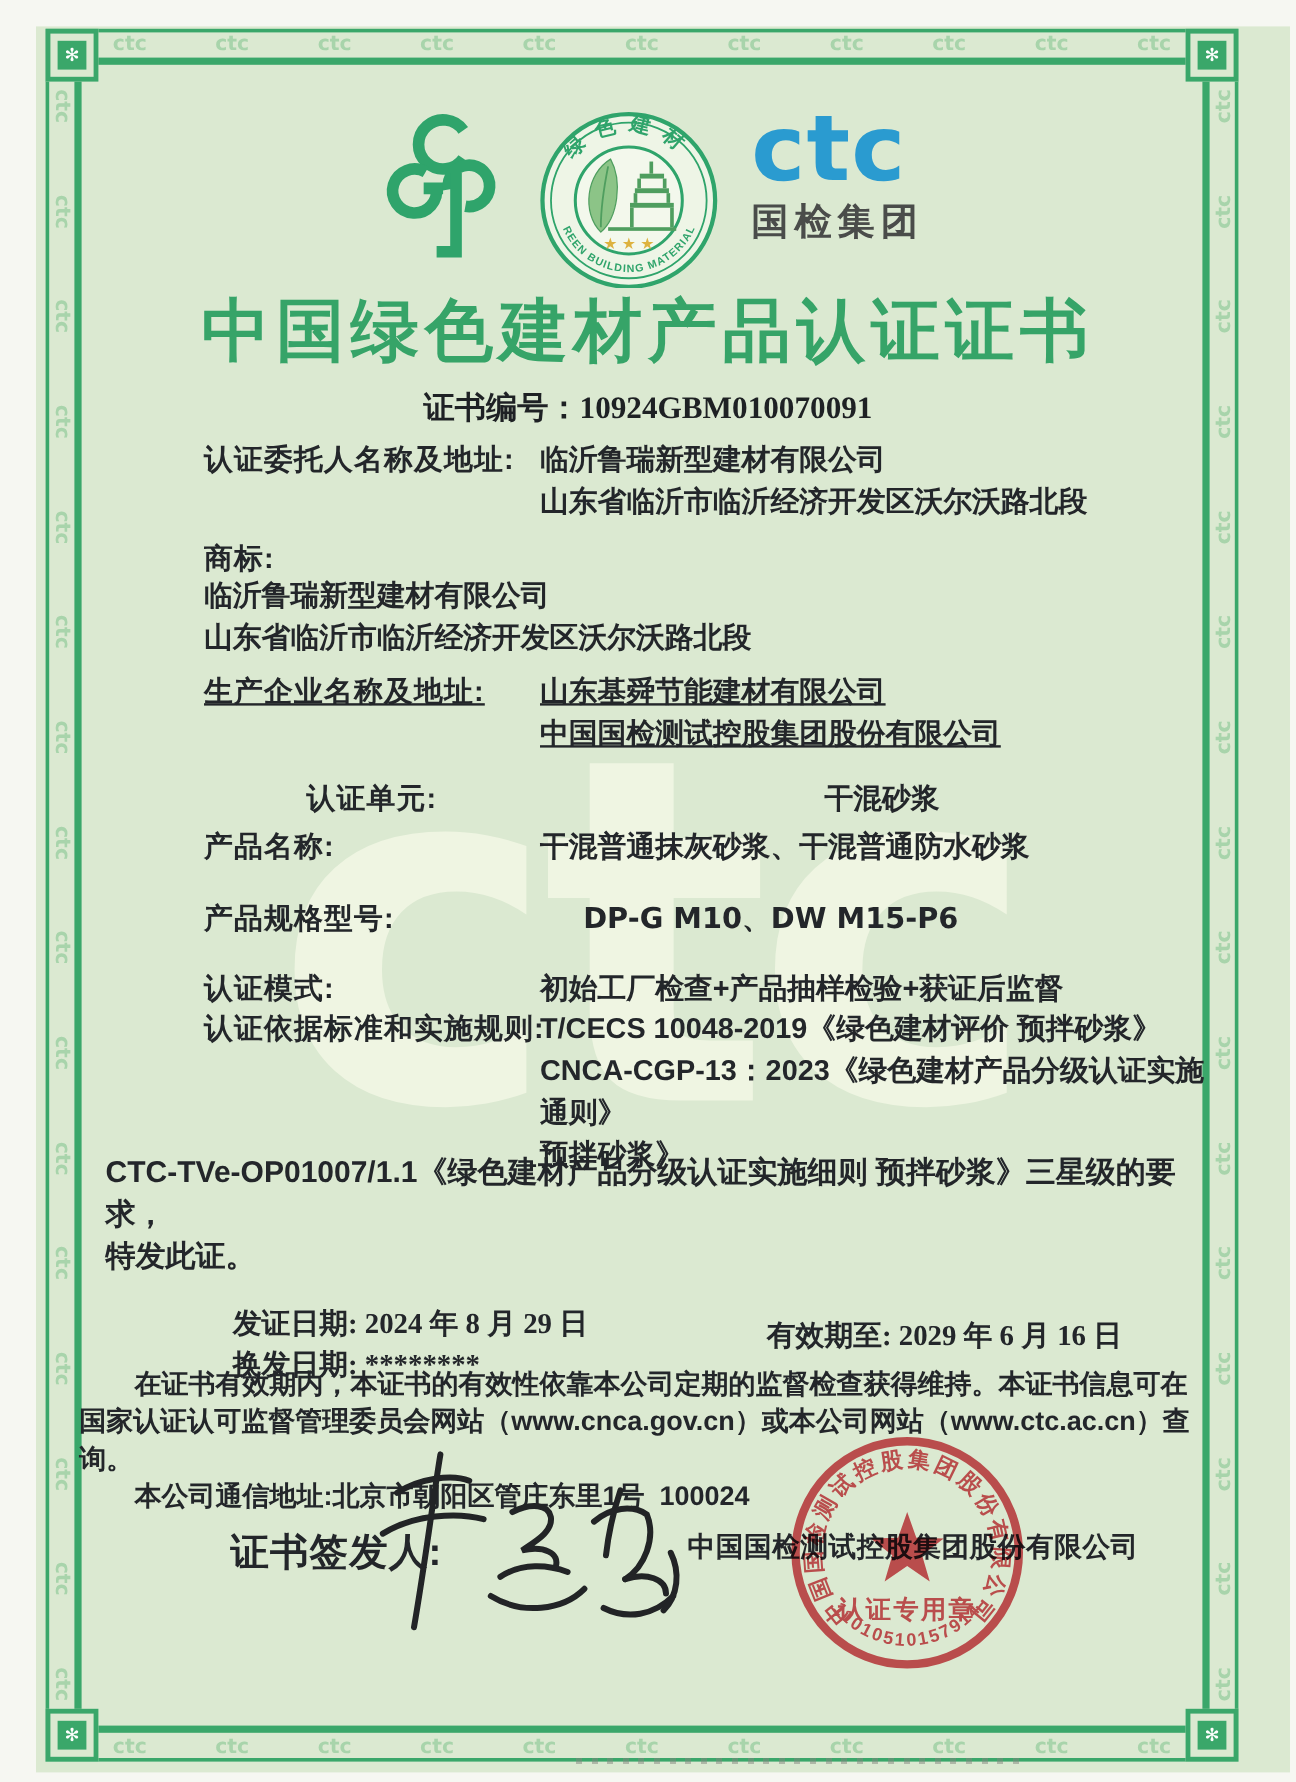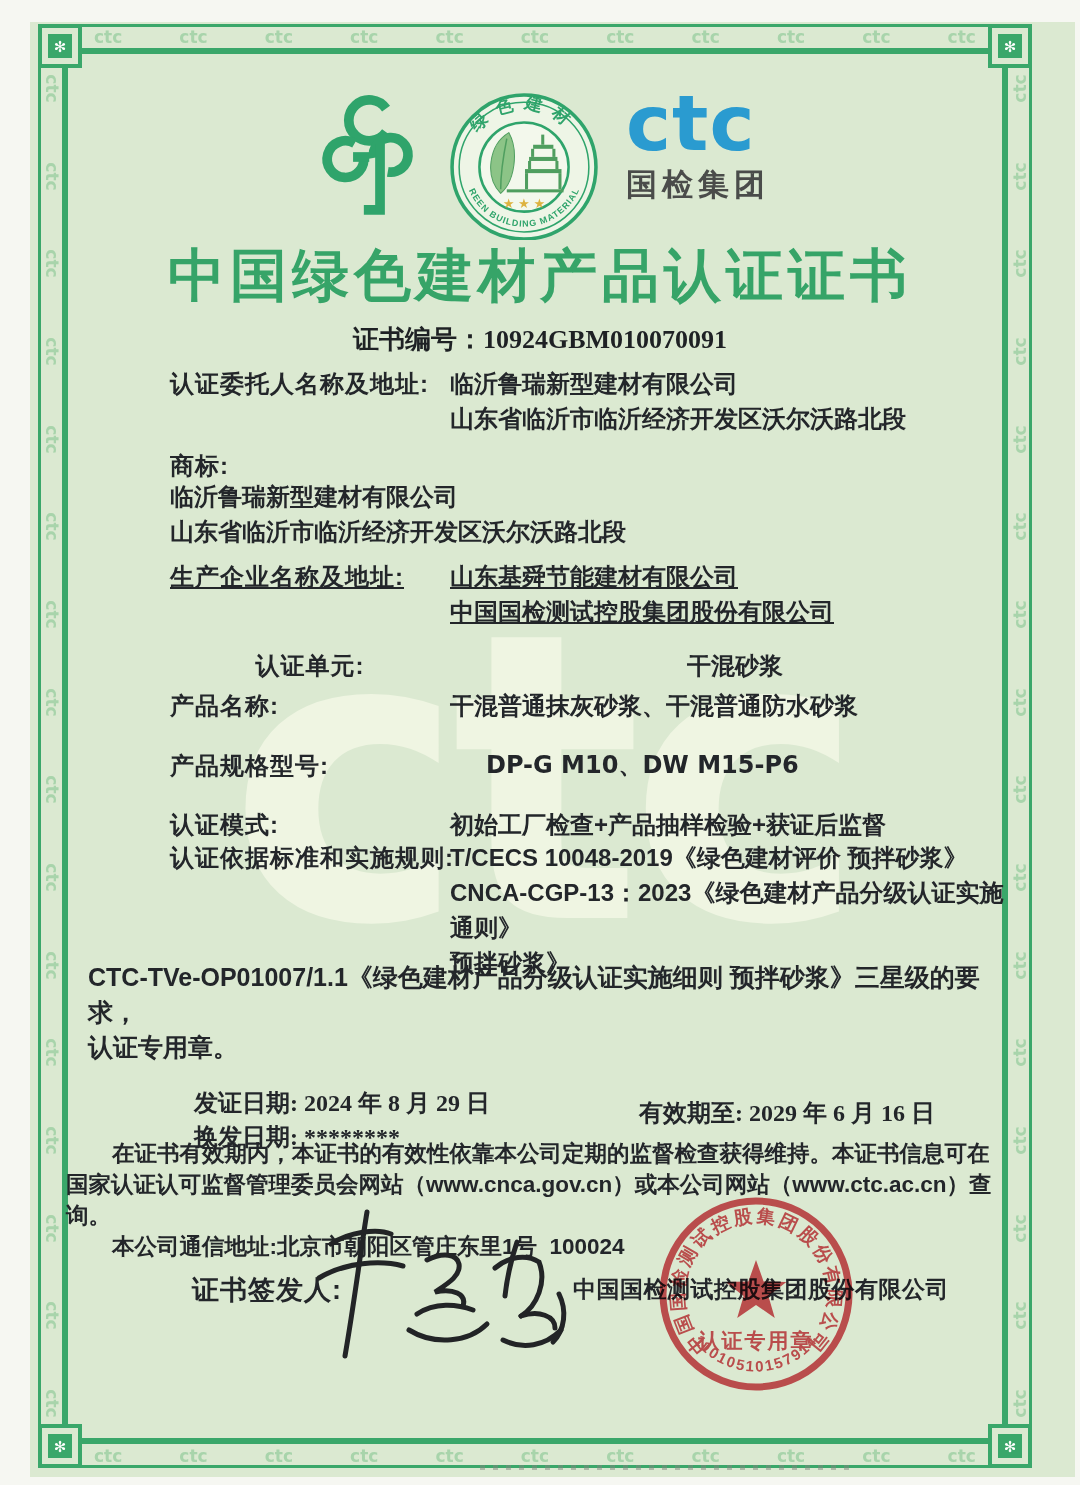--- a/index.html
+++ b/index.html
@@ -53,21 +53,21 @@
   .para{position:absolute;left:88px;width:908px;z-index:3;font-weight:700;font-size:25px;line-height:35px;}
   .para .indent{padding-left:64px;}
 
   .date-line{position:absolute;z-index:3;font-family:"Liberation Serif","DejaVu Serif",serif;
              font-weight:700;font-size:24px;white-space:pre;}
 
   .notice{position:absolute;left:66px;width:948px;z-index:3;font-weight:700;font-size:22.5px;line-height:31px;}
   .notice .line{white-space:pre-wrap;}
   .notice .indent{padding-left:46px;}
 
-  .signer-label{position:absolute;left:192px;top:1272px;z-index:3;font-weight:700;font-size:27px;letter-spacing:1px;}
+  .signer-label{position:absolute;left:192px;top:1272px;z-index:3;font-weight:700;font-size:32px;letter-spacing:1px;}
   .company-name{position:absolute;left:573px;top:1274px;z-index:3;font-weight:800;font-size:23px;letter-spacing:0.5px;}
   .signature{position:absolute;left:305px;top:1198px;z-index:3;}
   .seal{position:absolute;left:651px;top:1192px;z-index:4;mix-blend-mode:multiply;opacity:.92;}
 
   .microtext{position:absolute;left:480px;top:1465px;width:370px;height:5px;z-index:3;opacity:.5;
              background:repeating-linear-gradient(90deg,#81867e 0 5px,transparent 5px 13px);}
 </style>
 </head>
 <body>
 
@@ -258,21 +258,21 @@
     <div class="field-label">认证依据标准和实施规则:</div>
     <div class="field-lines">
       <div>T/CECS 10048-2019《绿色建材评价 预拌砂浆》</div>
       <div>CNCA-CGP-13：2023《绿色建材产品分级认证实施通则》</div>
       <div>预拌砂浆》</div>
     </div>
   </div>
 
   <div class="para" style="top:960px;">
     <div>CTC-TVe-OP01007/1.1《绿色建材产品分级认证实施细则 预拌砂浆》三星级的要求，</div>
-    <div>认证专用章。</div>
+    <div>特发此证。</div>
   </div>
 
   <div class="date-line" style="left:170px;top:1060px;">
     <span>发证日期:</span> <span>2024 年 8 月 29 日</span>
   </div>
   <div class="date-line" style="left:170px;top:1094px;">
     <span>换发日期:</span> <span>********</span>
   </div>
   <div class="date-line" style="left:615px;top:1070px;">
     <span>有效期至:</span> <span>2029 年 6 月 16 日</span>

